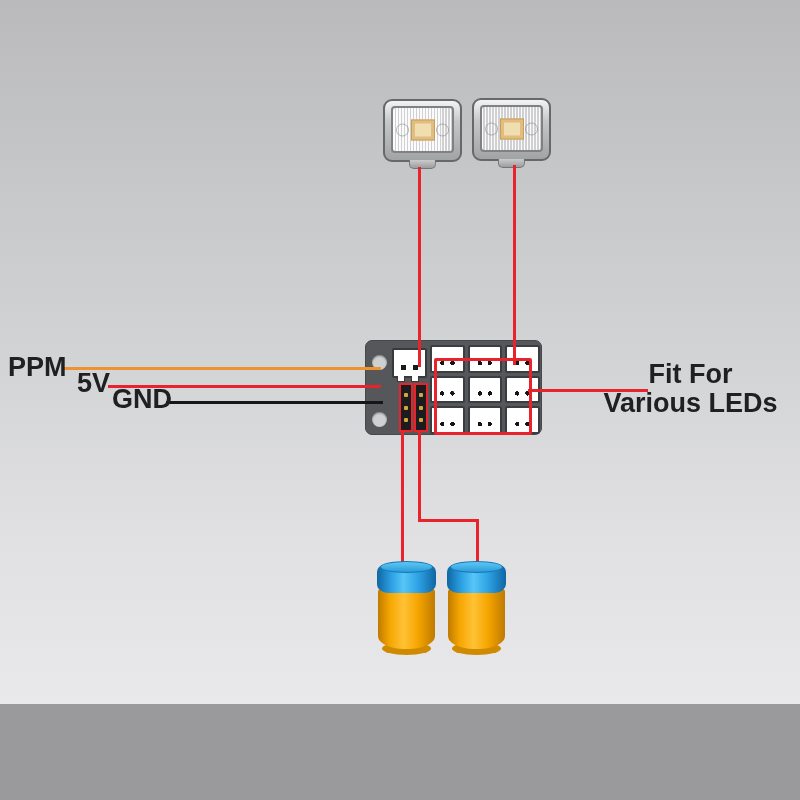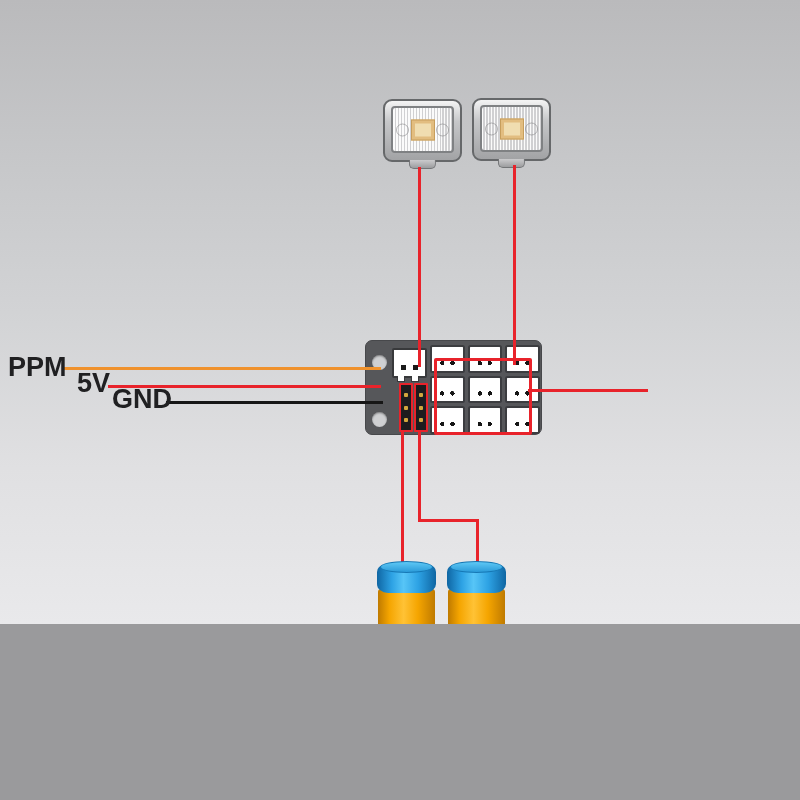--- a/index.html
+++ b/index.html
@@ -1,17 +1,17 @@
 <!DOCTYPE html>
 <html style="--c-background-top: #bababc; --c-background-bottom: #e9e9eb; --c-ppm-wire: #f0922d; --c-v5-wire: #e8232b; --c-gnd-wire: #161616; --c-led-wire: #e8232b; --c-highlight: #e8232b; --c-board: #56575a; --c-connector-face: #ffffff; --c-led-chip: #f0ddb0; --c-beacon-cap: #2da2e4; --c-beacon-body: #f5a500; --c-text: #202022;"><head>
 <meta charset="utf-8">
 <style>
   html,body{margin:0;padding:0;background:#9a9a9c;}
   .stage{
-    position:relative;width:800px;height:624px;margin:0 auto;overflow:hidden;
+    position:relative;width:800px;height:704px;margin:0 auto;overflow:hidden;
     font-family:"Liberation Sans",sans-serif;
     background:linear-gradient(180deg,var(--c-background-top,#bababc) 0%,#c6c7c9 25%,#d2d3d5 50%,#e0e0e2 75%,var(--c-background-bottom,#e9e9eb) 100%);
   }
   .stage *{box-sizing:border-box;}
 
   
   .pod{position:absolute;width:79px;height:63px;border-radius:9px;border:2px solid #66686a;
        background:linear-gradient(180deg,#f4f4f4,#c6c7c9 35%,#a2a3a5);}
   .pod-lens{position:absolute;left:6px;right:6px;top:5px;bottom:7px;border:2px solid #7f8183;border-radius:4px;
        background:repeating-linear-gradient(90deg,#fbfbfb 0 1.5px,#d0d0d2 1.5px 3px);}
@@ -158,14 +158,18 @@
     <div class="b-rim"></div>
     <div class="b-body"></div>
     <div class="b-cap"></div>
     <div class="b-cap-top"></div>
   </div>
 
   <div class="side-label lbl-ppm">PPM</div>
   <div class="side-label lbl-5v">5V</div>
   <div class="side-label lbl-gnd">GND</div>
 
+  <div class="callout">
+    <div>Fit For</div>
+    <div>Various LEDs</div>
+  </div>
 
 </div>
 
 </body></html>

